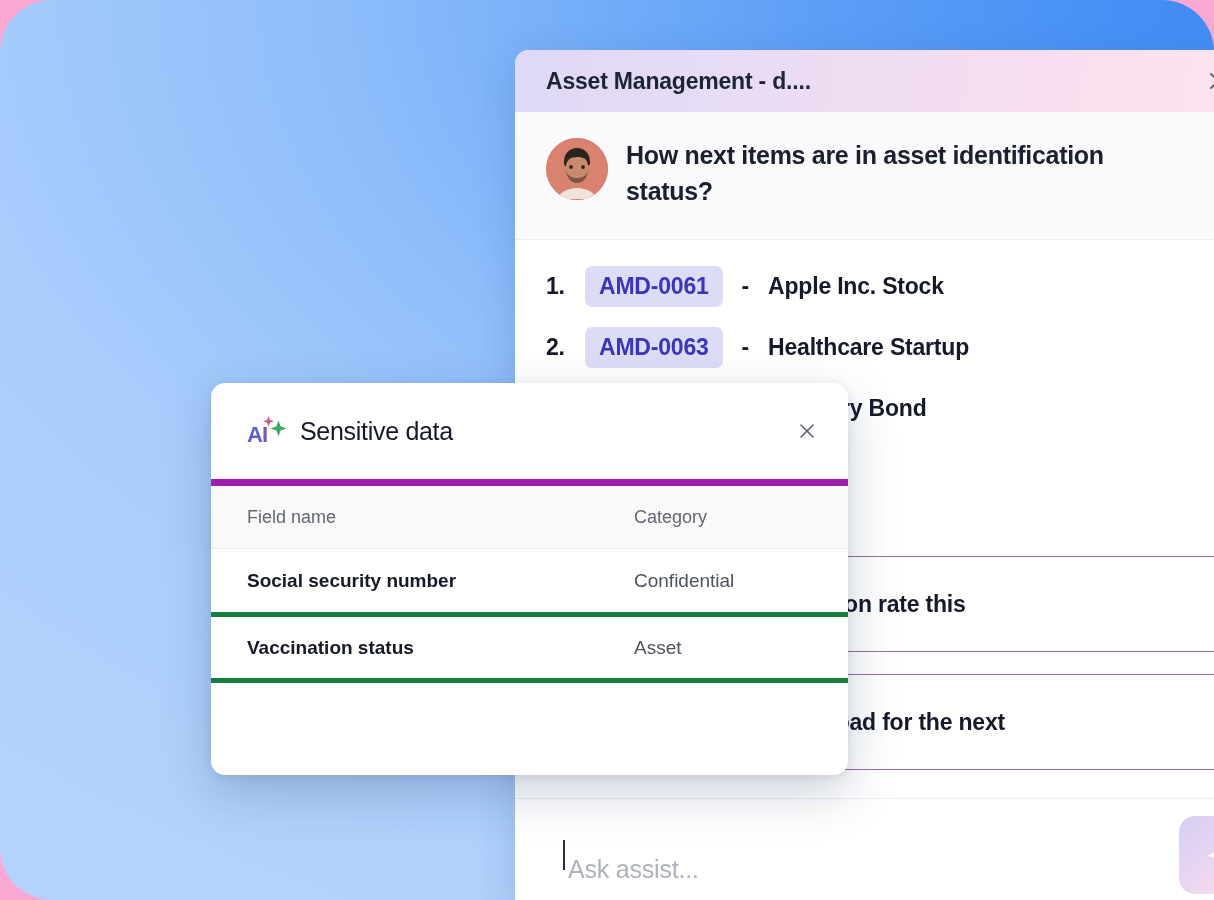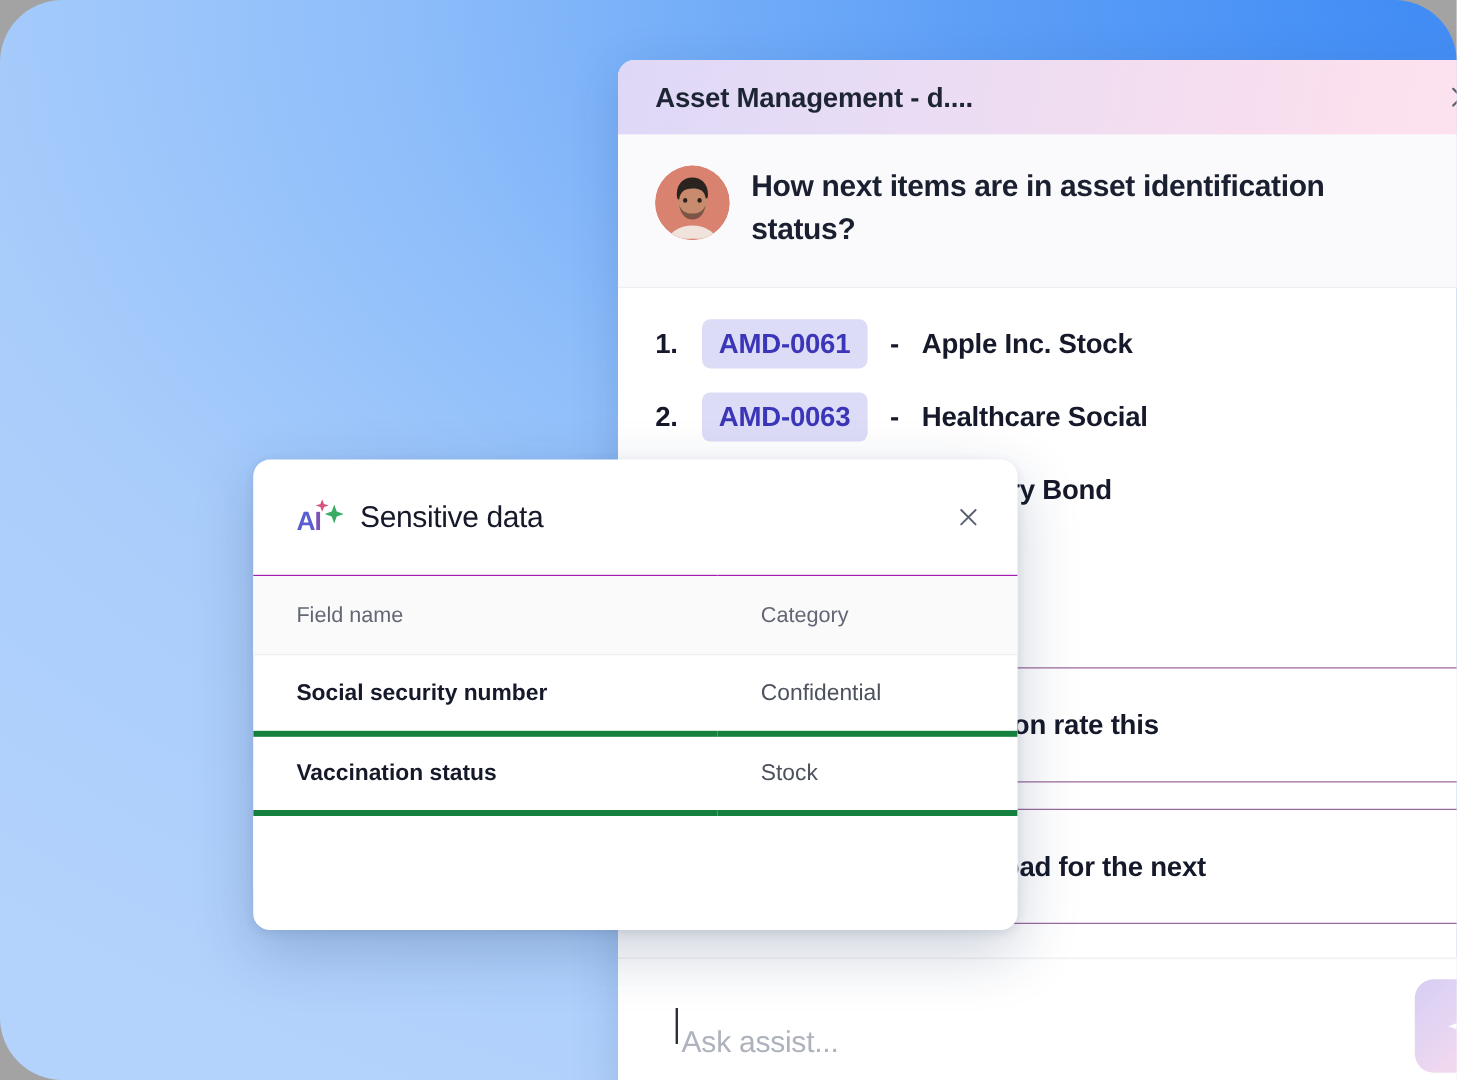--- a/index.html
+++ b/index.html
@@ -6,21 +6,21 @@
   html, body {
     width: 1214px; height: 900px;
     font-family: "Liberation Sans", sans-serif;
     overflow: hidden;
     background: #ffffff;
   }
   #root {
     position: relative;
     width: 1214px; height: 900px;
     overflow: hidden;
-    background: #a3a3a3;
+    background: #f9a8d4;
   }
 
   
   .backdrop {
     position: absolute;
     left: 0; top: 0; width: 1214px; height: 900px;
     border-radius: 52px;
     background:
       radial-gradient(150% 120% at 100% 0%, #3f8bf5 0%, #5d9ff7 22%, #8dbdfa 48%, #a9cdfb 70%, #b4d3fc 100%);
   }
@@ -217,21 +217,21 @@
   }
   .tbl { width: 100%; border-collapse: collapse; }
   .tbl th, .tbl td {
     text-align: left;
     padding: 0 0 0 36px;
     height: 66px;
     vertical-align: middle;
   }
   .tbl thead tr {
     background: #fafafb;
-    border-top: 1px solid #a21caf;
+    border-top: 7px solid #a21caf;
     border-bottom: 1px solid #eceef2;
   }
   .tbl th {
     font-size: 18px;
     font-weight: 400;
     color: #626773;
   }
   .tbl tbody tr { border-bottom: 5px solid #15803d; }
   .tbl td.field {
     font-size: 19px;
@@ -285,21 +285,21 @@
       <div class="answer-row">
         <span class="row-index">1.</span>
         <span class="row-badge">AMD-0061</span>
         <span class="row-dash">-</span>
         <span class="row-name">Apple Inc. Stock</span>
       </div>
       <div class="answer-row">
         <span class="row-index">2.</span>
         <span class="row-badge">AMD-0063</span>
         <span class="row-dash">-</span>
-        <span class="row-name">Healthcare Social</span>
+        <span class="row-name">Healthcare Startup</span>
       </div>
       <div class="answer-row">
         <span class="row-index">3.</span>
         <span class="row-badge">AMD-0065</span>
         <span class="row-dash">-</span>
         <span class="row-name">Treasury Bond</span>
       </div>
     </div>
 
     <div class="chips">
@@ -345,20 +345,20 @@
           <th class="col-cat">Category</th>
         </tr>
       </thead>
       <tbody>
         <tr>
           <td class="field">Social security number</td>
           <td class="cat">Confidential</td>
         </tr>
         <tr>
           <td class="field">Vaccination status</td>
-          <td class="cat">Stock</td>
+          <td class="cat">Asset</td>
         </tr>
       </tbody>
     </table>
     <div class="modal-footer"></div>
   </div>
 
 </div>
 
 </body></html>

